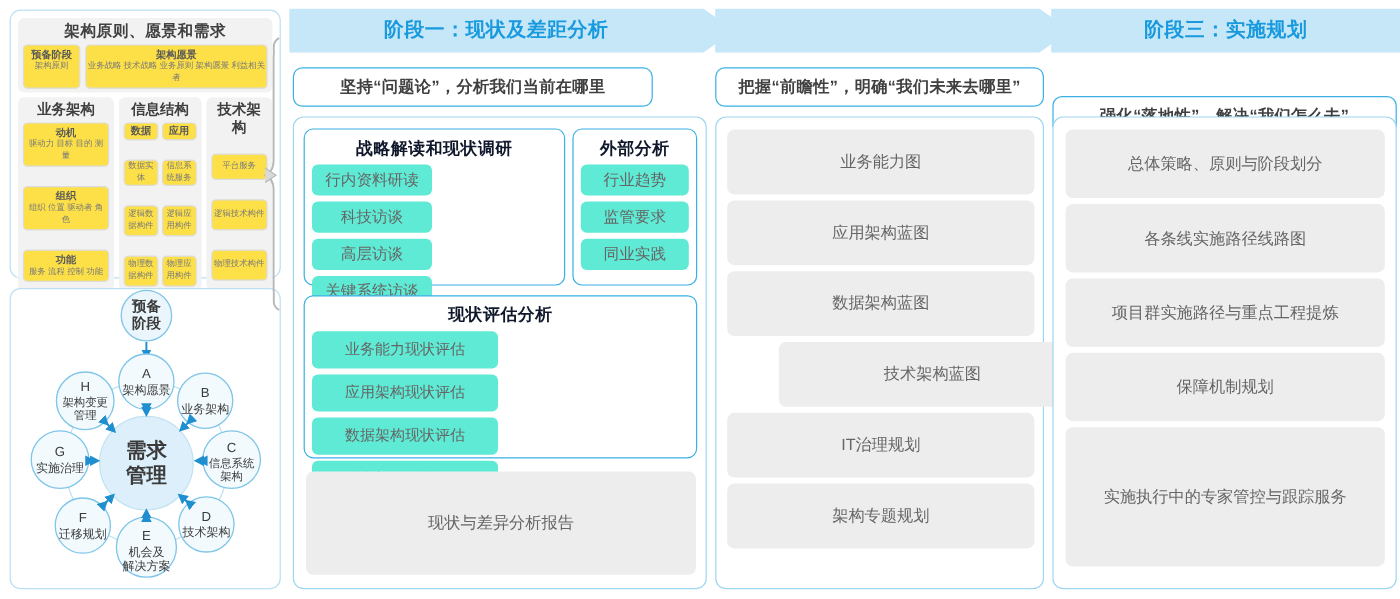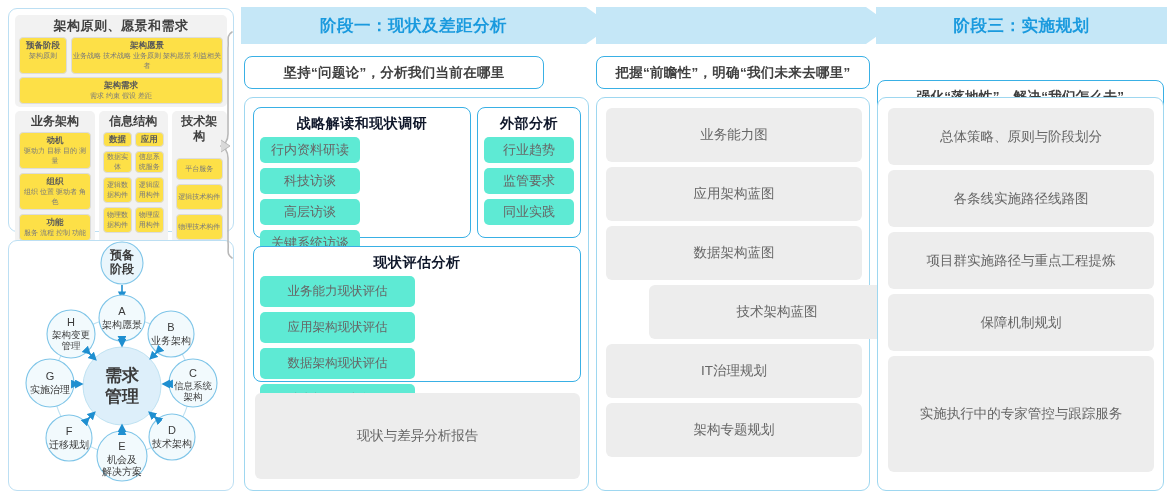--- a/index.html
+++ b/index.html
@@ -38,21 +38,21 @@
   .box-h{font-weight:bold;font-size:8.5px;line-height:11px;color:#595959;}
   .box-s{font-size:7px;line-height:10px;color:#7a7a7a;}
 
   .row-flex{display:flex;gap:4px;}
 
   
   .tri{display:flex;gap:4px;}
   .tri-col{background:#f2f2f2;border-radius:5px;padding:3px 4px;box-sizing:border-box;}
   .tri-title{text-align:center;font-weight:bold;color:#404040;font-size:12px;line-height:15px;margin-bottom:3px;}
   .sub-flex{display:flex;gap:3px;}
-  .stack{display:flex;flex-direction:column;gap:4px;flex:1;}
+  .stack{display:flex;flex-direction:column;gap:16px;flex:1;}
 
   
   .impl-row{display:flex;gap:4px;align-items:stretch;}
   .impl-label{
     font-weight:bold;font-size:12px;line-height:14px;color:#404040;
     display:flex;align-items:center;justify-content:center;width:40px;text-align:center;
   }
 
   
   .circles{position:absolute;left:0;top:0;width:226px;height:251px;}
@@ -124,24 +124,20 @@
           <div class="box" style="width:48px;padding:2px 1px;">
             <div class="box-h">预备阶段</div>
             <div class="box-s">架构原则</div>
           </div>
           <div class="box" style="flex:1;padding:2px 1px;">
             <div class="box-h">架构愿景</div>
             <div class="box-s">业务战略 技术战略 业务原则 架构愿景 利益相关者</div>
           </div>
         </div>
 
-        <div class="box" style="margin-top:3px;padding:2px;">
-          <div class="box-h">架构需求</div>
-          <div class="box-s">需求    约束    假设    差距</div>
-        </div>
       </div>
 
       <div class="tri">
 
         <div class="tri-col" style="width:84px;">
           <div class="tri-title">业务架构</div>
           <div class="stack">
             <div class="box">
               <div class="box-h">动机</div>
               <div class="box-s">驱动力 目标 目的 测量</div>

